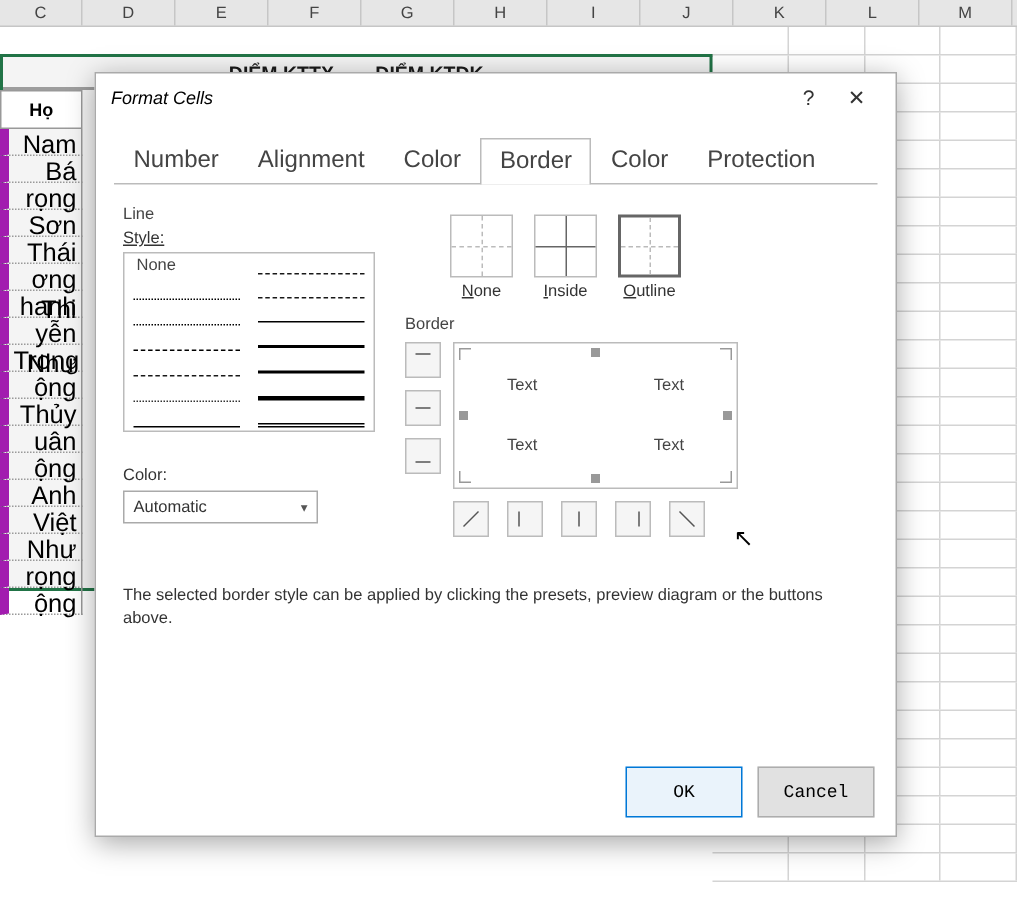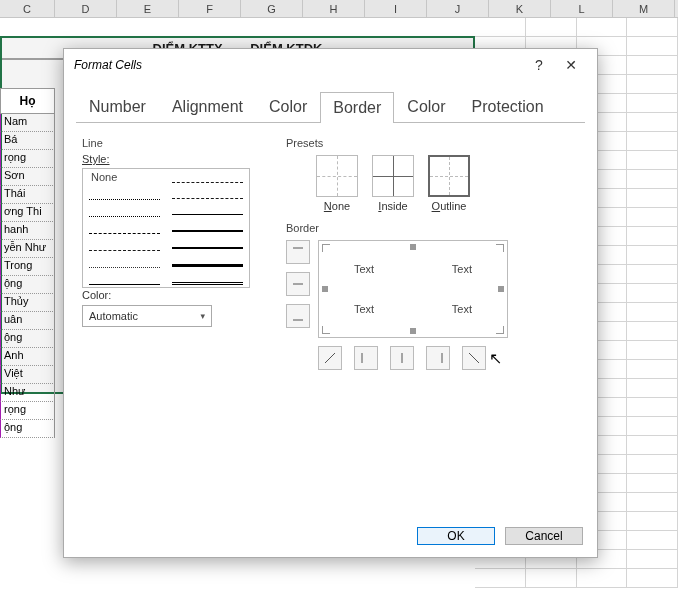--- a/index.html
+++ b/index.html
@@ -5,55 +5,55 @@
 * { box-sizing: border-box; margin: 0; padding: 0; font-family: 'Segoe UI', Tahoma, sans-serif; }
 body { width: 678px; height: 598px; overflow: hidden; position: relative; background: #fff; }
 
 
 .sheet { position: absolute; inset: 0; }
 .col-headers { display: flex; height: 18px; background: #e6e6e6; border-bottom: 1px solid #c6c6c6; }
 .col-h { flex: 0 0 62px; text-align: center; font-size: 11px; color: #444; border-right: 1px solid #c6c6c6; line-height: 18px; }
 .merged-title { position: absolute; top: 36px; left: 0; width: 475px; height: 24px; text-align: center; font-weight: bold; font-size: 13px; border: 2px solid #999; border-left: none; border-right: none; background: #fff;}
 .merged-title span { display:inline-block; padding: 3px 12px; }
 .name-col { position: absolute; left: 0; top: 60px; width: 55px; }
-.name-col .hdr { font-weight: bold; font-size: 12px; text-align: center; padding: 5px 18px; border: 1px solid #999; background:#fff;margin-top:28px; }
-.name-col .nc { font-size: 11px; padding: 1px 3px; border-bottom: 1px dotted #999; border-left: 1px solid #a21caf; border-right: 1px solid #999; height: 18px; }
+.name-col .hdr { font-weight: bold; font-size: 12px; text-align: center; padding: 5px 18px; border: 1px solid #999; background:#fff; }
+.name-col .nc { font-size: 17px; padding: 1px 3px; border-bottom: 1px dotted #999; border-left: 6px solid #a21caf; border-right: 1px solid #999; height: 18px; text-align: right; }
 .sel-range { position: absolute; left: 0; top: 36px; width: 475px; height: 358px; border: 2px solid #217346; pointer-events: none; background: rgba(180,180,180,0.15); }
 .grid-right { position:absolute; top:18px; left:475px; right:0; bottom:0; }
 .grid-right .row2 { height:19px; border-bottom:1px solid #d4d4d4; display:flex;}
 .grid-right .c2 { width:62px; border-right:1px solid #d4d4d4; height:100%;}
 
 
 .dialog { position: absolute; left: 63px; top: 48px; width: 535px; height: 510px; background: #fff; border: 1px solid #aaa; box-shadow: 0 4px 18px rgba(0,0,0,0.35); }
 .titlebar { display: flex; align-items: center; height: 32px; padding: 0 10px; font-size: 12px; }
 .titlebar .title { flex: 1; font-style: italic; }
 .titlebar .tbtn { width: 32px; height: 28px; display:flex; align-items:center; justify-content:center; font-size: 14px; color:#333; }
 .tabs { display: flex; gap: 0; padding: 10px 12px 0 12px; font-size: 16px; }
 .tab { padding: 6px 12px; color: #444; border: 1px solid transparent; border-bottom: none; }
 .tab.active { border-color: #bbb; background: #fff; position: relative; top: 1px; }
 .tabstrip-line { height:1px; background:#bbb; margin: 0 12px; }
 
-.content { padding: 14px 18px; font-size: 11px; color: #333; display: flex; gap: 34px; }
+.content { padding: 14px 18px; font-size: 11px; color: #333; display: flex; gap: 18px; }
 .group-title { font-size: 11px; color: #444; margin-bottom: 4px; }
 .line-col { width: 170px; }
 .style-label { text-decoration: underline; font-size: 11px; margin-bottom: 3px; }
 .style-box { border: 1px solid #bbb; width: 168px; height: 120px; display:flex; }
 .style-box .colL, .style-box .colR { width: 50%; display:flex; flex-direction:column; }
 .style-box .sw { flex:1; margin: 2px 6px; }
 .sw-none { font-size: 11px; color:#444; padding-left:2px;}
 .sw-line { border-bottom: 1px solid #000; }
 .sw-dotted { border-bottom: 1px dotted #000; }
 .sw-dashed { border-bottom: 1px dashed #000; }
 .sw-thick { border-bottom: 2px solid #000; }
 .sw-dbl { border-bottom: 3px double #000; }
 .sw-dashdot { border-bottom: 1px dashed #000; opacity:.9;}
 .sw-med { border-bottom: 2px solid #000; }
 .sw-dashdotdot { border-bottom: 1px dotted #000; opacity:.8;}
 
-.color-label { margin-top: 1px; font-size: 11px; }
+.color-label { margin-top: 23px; font-size: 11px; }
 .color-select { margin-top: 4px; width: 130px; height: 22px; border: 1px solid #aaa; display:flex; align-items:center; padding: 0 6px; font-size: 11px; background:#fff; justify-content: space-between;}
 .color-select .chev { font-size: 9px; color:#555;}
 
 .right-col { flex:1; }
 .presets-row { display:flex; gap: 14px; margin: 6px 0 10px 30px;}
 .preset { text-align:center; }
 .preset .pbox { width: 42px; height: 42px; border: 1px solid #bbb; margin-bottom: 3px; position:relative; background:#fff;}
 .preset .pbox.inner::before { content:""; position:absolute; left:50%; top:0; bottom:0; border-left:1px dashed #bbb;}
 .preset .pbox.inner::after { content:""; position:absolute; top:50%; left:0; right:0; border-top:1px dashed #bbb;}
 .preset .pbox.outline { border:2px solid #666;}
@@ -79,21 +79,21 @@
 .preview .txt { position:absolute; font-size:11px; color:#444;}
 .t1 { top:22px; left:35px;} .t2 { top:22px; right:35px;} .t3 { bottom:22px; left:35px;} .t4 { bottom:22px; right:35px;}
 .bottom-btns { display:flex; gap: 12px; margin-top: 8px; margin-left: 32px;}
 .cursor { position:absolute; left: 425px; top: 300px; font-size:16px; color:#000; pointer-events:none;}
 
 .help-text { font-size: 11px; color: #333; margin: 18px 18px 0 18px; line-height: 1.4; }
 
 .watermark { position:absolute; left:50%; top: 405px; transform:translateX(-50%); font-size: 22px; font-weight: bold; color: #e82727; text-shadow: 1px 1px 0 #fff, 2px 2px 4px rgba(0,0,0,0.25); white-space:nowrap;}
 
 .dlg-buttons { position:absolute; right: 14px; bottom: 12px; display:flex; gap: 10px;}
-.btn { min-width: 78px; height: 18px; font-size: 12px; border:1px solid #adadad; background:#e1e1e1; display:flex; align-items:center; justify-content:center;}
+.btn { min-width: 78px; height: 34px; font-size: 12px; border:1px solid #adadad; background:#e1e1e1; display:flex; align-items:center; justify-content:center;font-family:Liberation Mono, monospace;}
 .btn.primary { border:1px solid #0078d7; background:#eaf3fb;}
 
 svg.line-icon { width:14px; height:14px; }
 </style>
 </head>
 <body>
 
 <div class="sheet">
   <div class="col-headers">
     <div class="col-h" style="flex-basis:55px">C</div>
@@ -364,21 +364,20 @@
       </div>
 
       <div class="color-label">Color:</div>
       <div class="color-select">
         <span>Automatic</span>
         <span class="chev">▾</span>
       </div>
     </div>
 
     <div class="right-col">
-      <div class="group-title">Presets</div>
       <div class="presets-row">
         <div class="preset">
           <div class="pbox inner"></div>
           <div class="plbl"><span class="ul">N</span><span>one</span></div>
         </div>
         <div class="preset">
           <div class="pbox inside"></div>
           <div class="plbl"><span class="ul">I</span><span>nside</span></div>
         </div>
         <div class="preset">
@@ -446,20 +445,21 @@
           <div class="bbtn">
               <svg class="line-icon">
                 <line x1="2" y1="2" x2="12" y2="12" stroke="#555"></line>
               </svg>
             </div>
         </div>
       </div>
     </div>
   </div>
 
+  <div class="help-text">The selected border style can be applied by clicking the presets, preview diagram or the buttons above.</div>
 
 
   <div class="cursor">↖</div>
 
   <div class="dlg-buttons">
     <div class="btn primary">OK</div>
     <div class="btn">Cancel</div>
   </div>
 </div>
 

